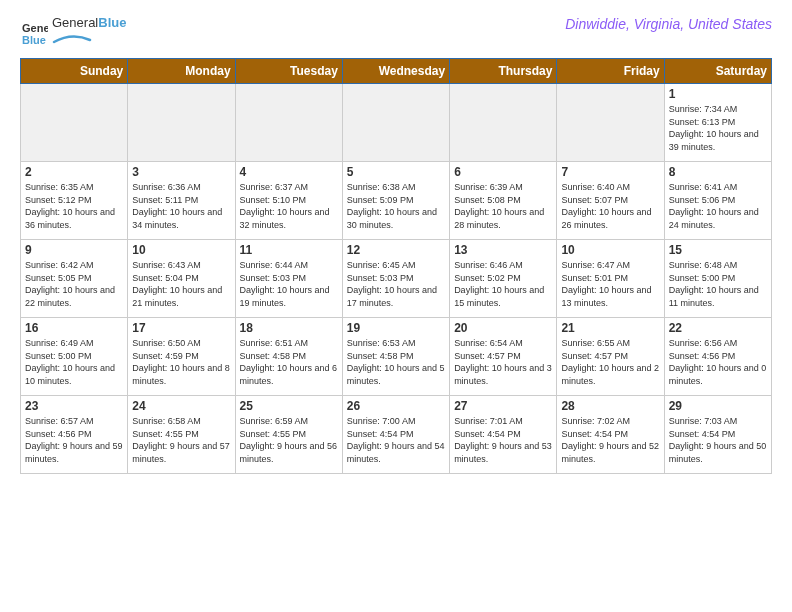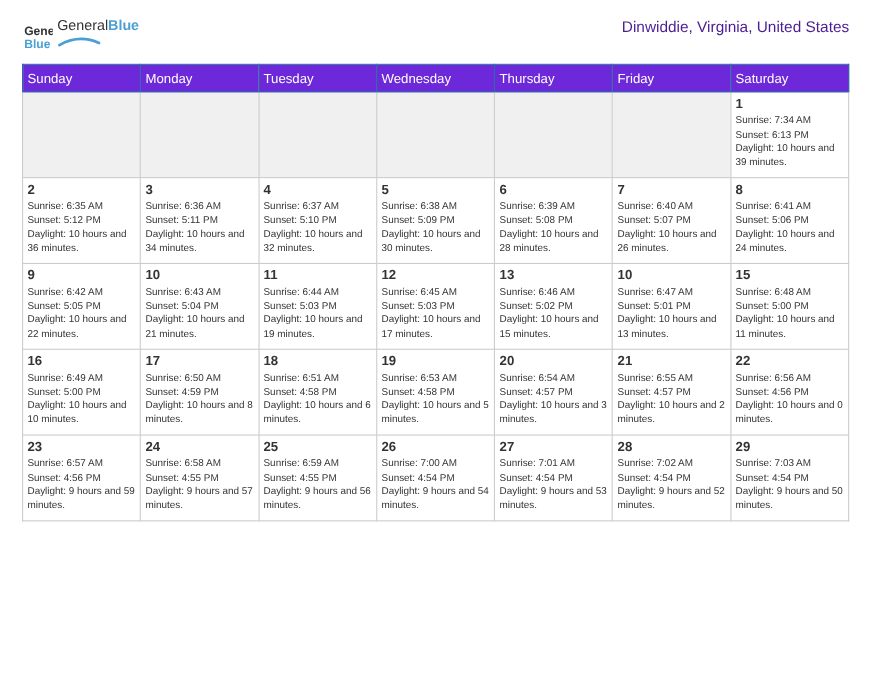--- a/index.html
+++ b/index.html
@@ -35,34 +35,35 @@
       text-align: right;
     }
     .month-title {
       font-size: 32px;
       font-weight: bold;
       color: #333;
       line-height: 1.1;
     }
     .location {
       font-size: 14px;
-      color: #4c1d95;
+      color: #8b5cf6;
+      font-style: italic;
     }
     .calendar {
       width: 100%;
       border-collapse: collapse;
       border: 1px solid #ccc;
     }
     .calendar th {
-      background: #6d28d9;
+      background: #a16207;
       color: #fff;
       font-size: 12px;
-      font-weight: normal;
+      font-weight: bold;
       padding: 5px 4px;
-      text-align: left;
+      text-align: right;
       border: 1px solid #2d6aaa;
     }
     .calendar td {
       width: calc(100% / 7);
       vertical-align: top;
       border: 1px solid #ccc;
       padding: 3px 4px;
       font-size: 9.5px;
       color: #333;
       background: #fff;

